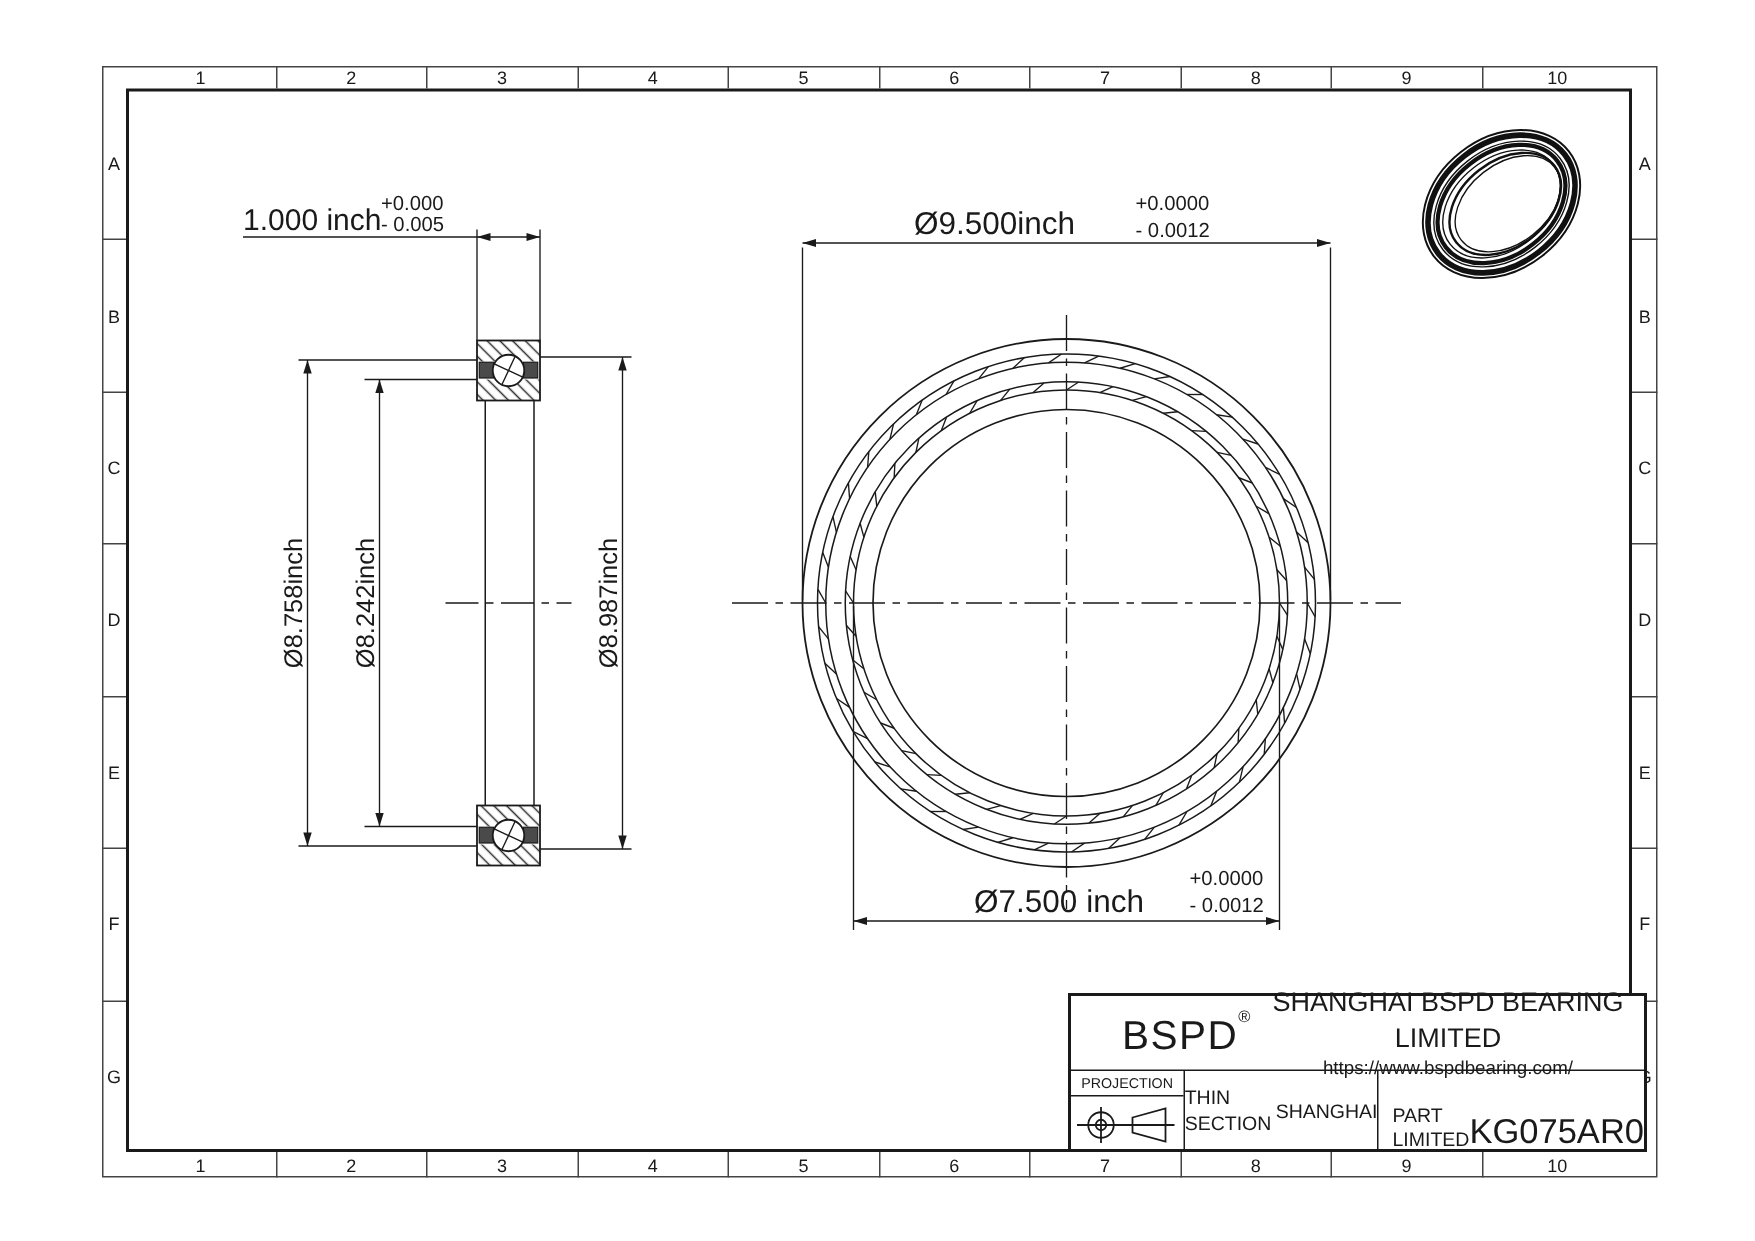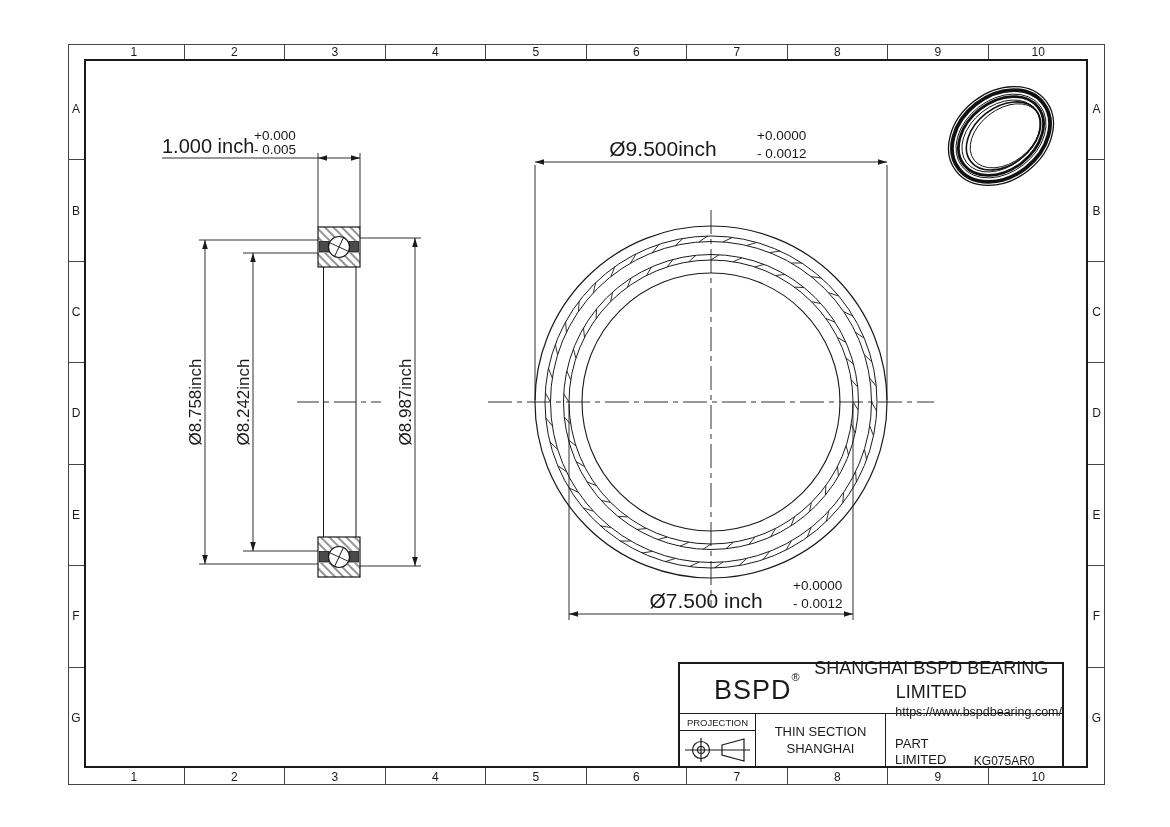--- a/index.html
+++ b/index.html
@@ -15,37 +15,37 @@
   .strip.h .grid-cell{border-right:1px solid #444;}
   .strip.h .grid-cell:last-child{border-right:none;}
   .strip.v .grid-cell{border-bottom:1px solid #444;}
   .strip.v .grid-cell:last-child{border-bottom:none;}
   #grid-top{left:84px;top:44px;width:1004px;height:15px;}
   #grid-bottom{left:84px;top:768px;width:1004px;height:17px;}
   #grid-left{left:68px;top:59px;width:16px;height:709px;}
   #grid-right{left:1088px;top:59px;width:17px;height:709px;}
   #drawing-svg{position:absolute;left:0;top:0;}
   
-  #title-block{position:absolute;left:678px;top:662px;width:386px;height:106px;
+  #title-block{position:absolute;left:712px;top:662px;width:386px;height:106px;
     border:2px solid #1a1a1a;box-sizing:border-box;background:#fff;}
   .tb-top{height:50px;display:flex;align-items:center;border-bottom:1.5px solid #1a1a1a;box-sizing:border-box;}
   .tb-logo{margin-left:34px;font-size:27px;letter-spacing:1px;white-space:nowrap;}
   .tb-logo sup{font-size:11px;vertical-align:18px;}
   .tb-co{flex:1;text-align:center;line-height:1.35;}
   .tb-co .co-name{font-size:18px;}
-  .tb-co .co-url{font-size:12.5px;text-align:right;}
+  .tb-co .co-url{font-size:12.5px;}
   .tb-bottom{display:flex;height:54px;}
   .tb-proj{width:76px;border-right:1.5px solid #1a1a1a;box-sizing:border-box;display:flex;flex-direction:column;}
   .tb-proj-label{font-size:9.5px;text-align:center;border-bottom:1.2px solid #1a1a1a;padding:3px 0 2px 0;}
   .tb-proj-sym{flex:1;display:flex;align-items:center;justify-content:center;}
   .tb-product{width:130px;border-right:1.5px solid #1a1a1a;box-sizing:border-box;
-    display:flex;flex-direction:column;align-items:center;justify-content:center;font-size:13px;line-height:1.3;}
+    display:flex;flex-direction:row;align-items:center;justify-content:center;font-size:13px;line-height:1.3;}
   .tb-part{flex:1;display:flex;align-items:flex-end;}
   .tb-part-label{font-size:13px;line-height:1.25;padding-left:9px;}
-  .tb-part-number{flex:1;text-align:center;font-size:12px;}
+  .tb-part-number{flex:1;text-align:center;font-size:23px;}
 </style>
 </head>
 <body>
 
 <div class="frame" id="outer-border"></div>
 <div class="frame" id="inner-border"></div>
 
 <div class="strip h" id="grid-top">
     <div class="grid-cell">1</div>
     <div class="grid-cell">2</div>

